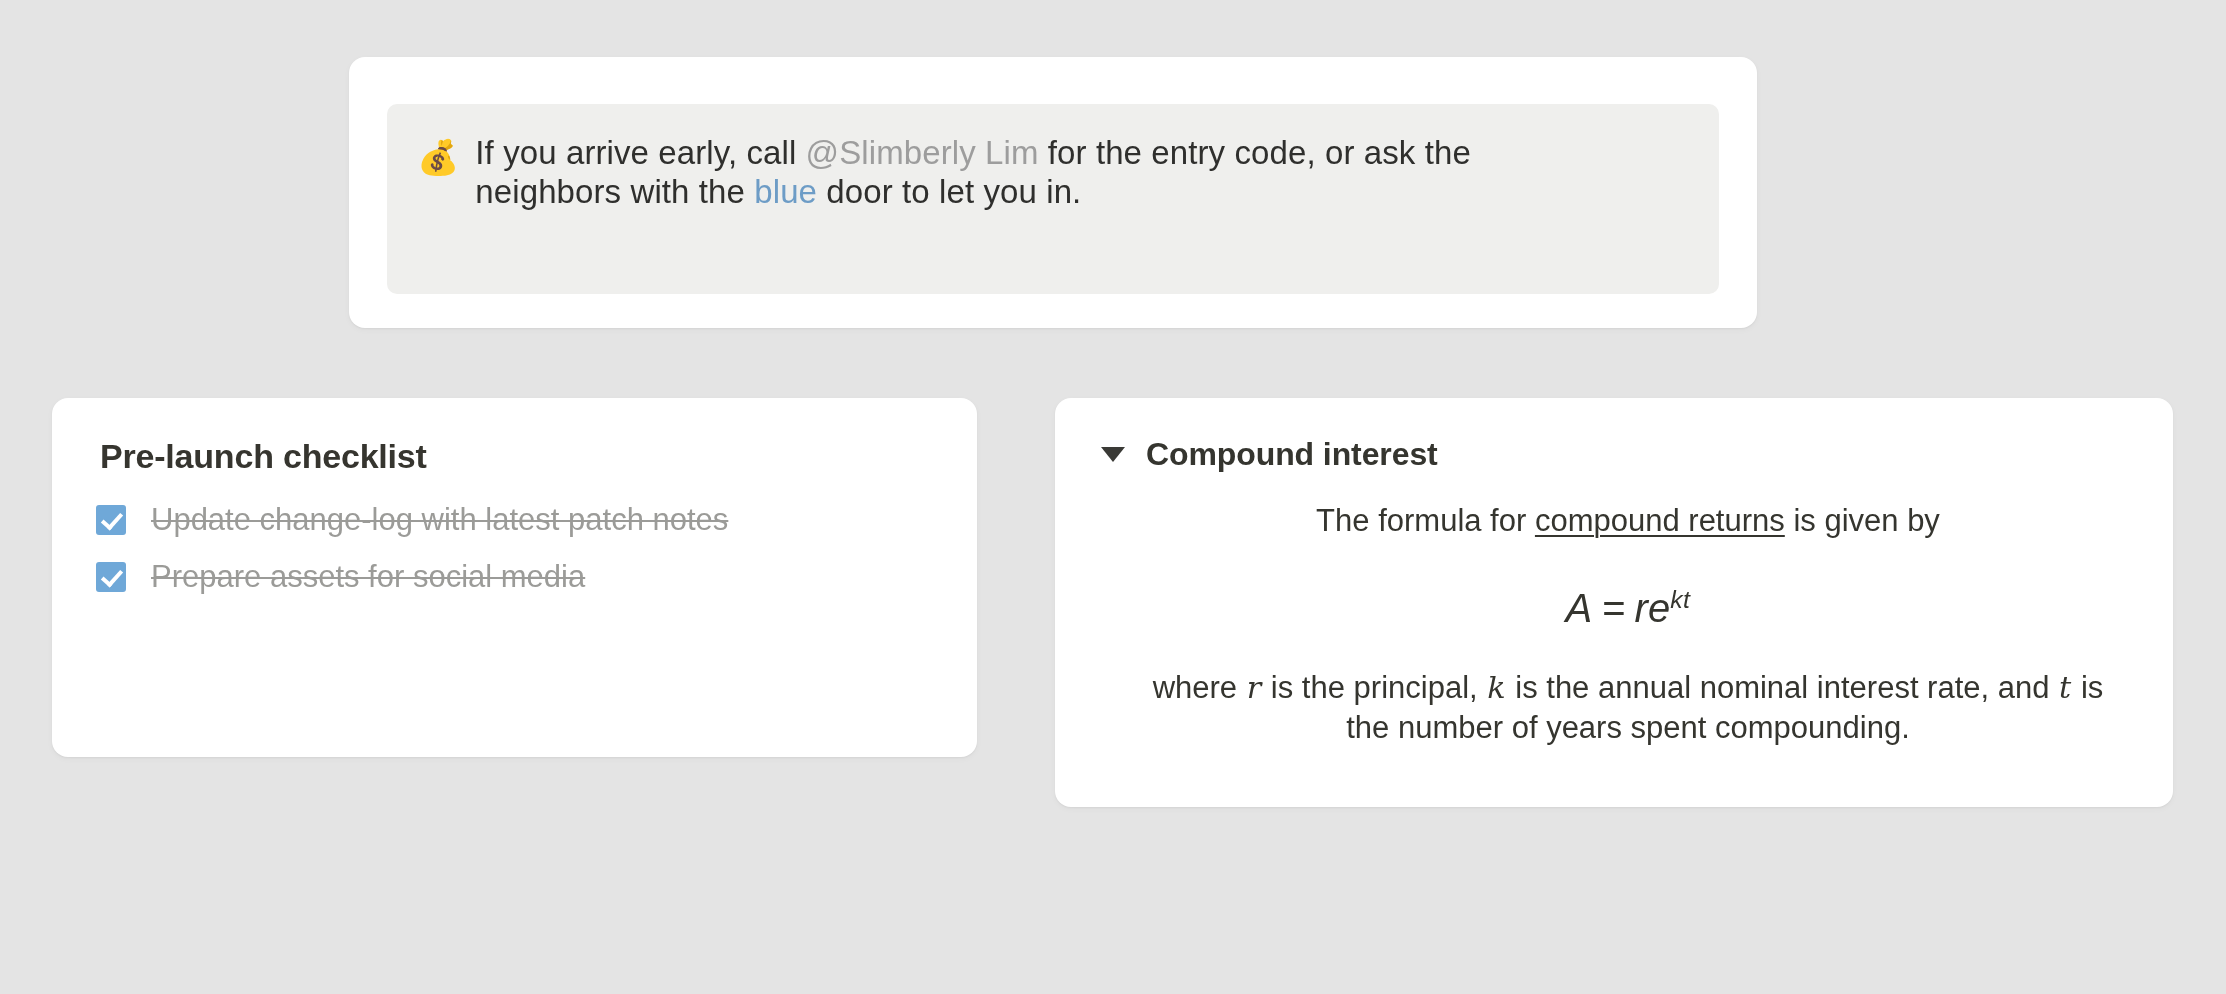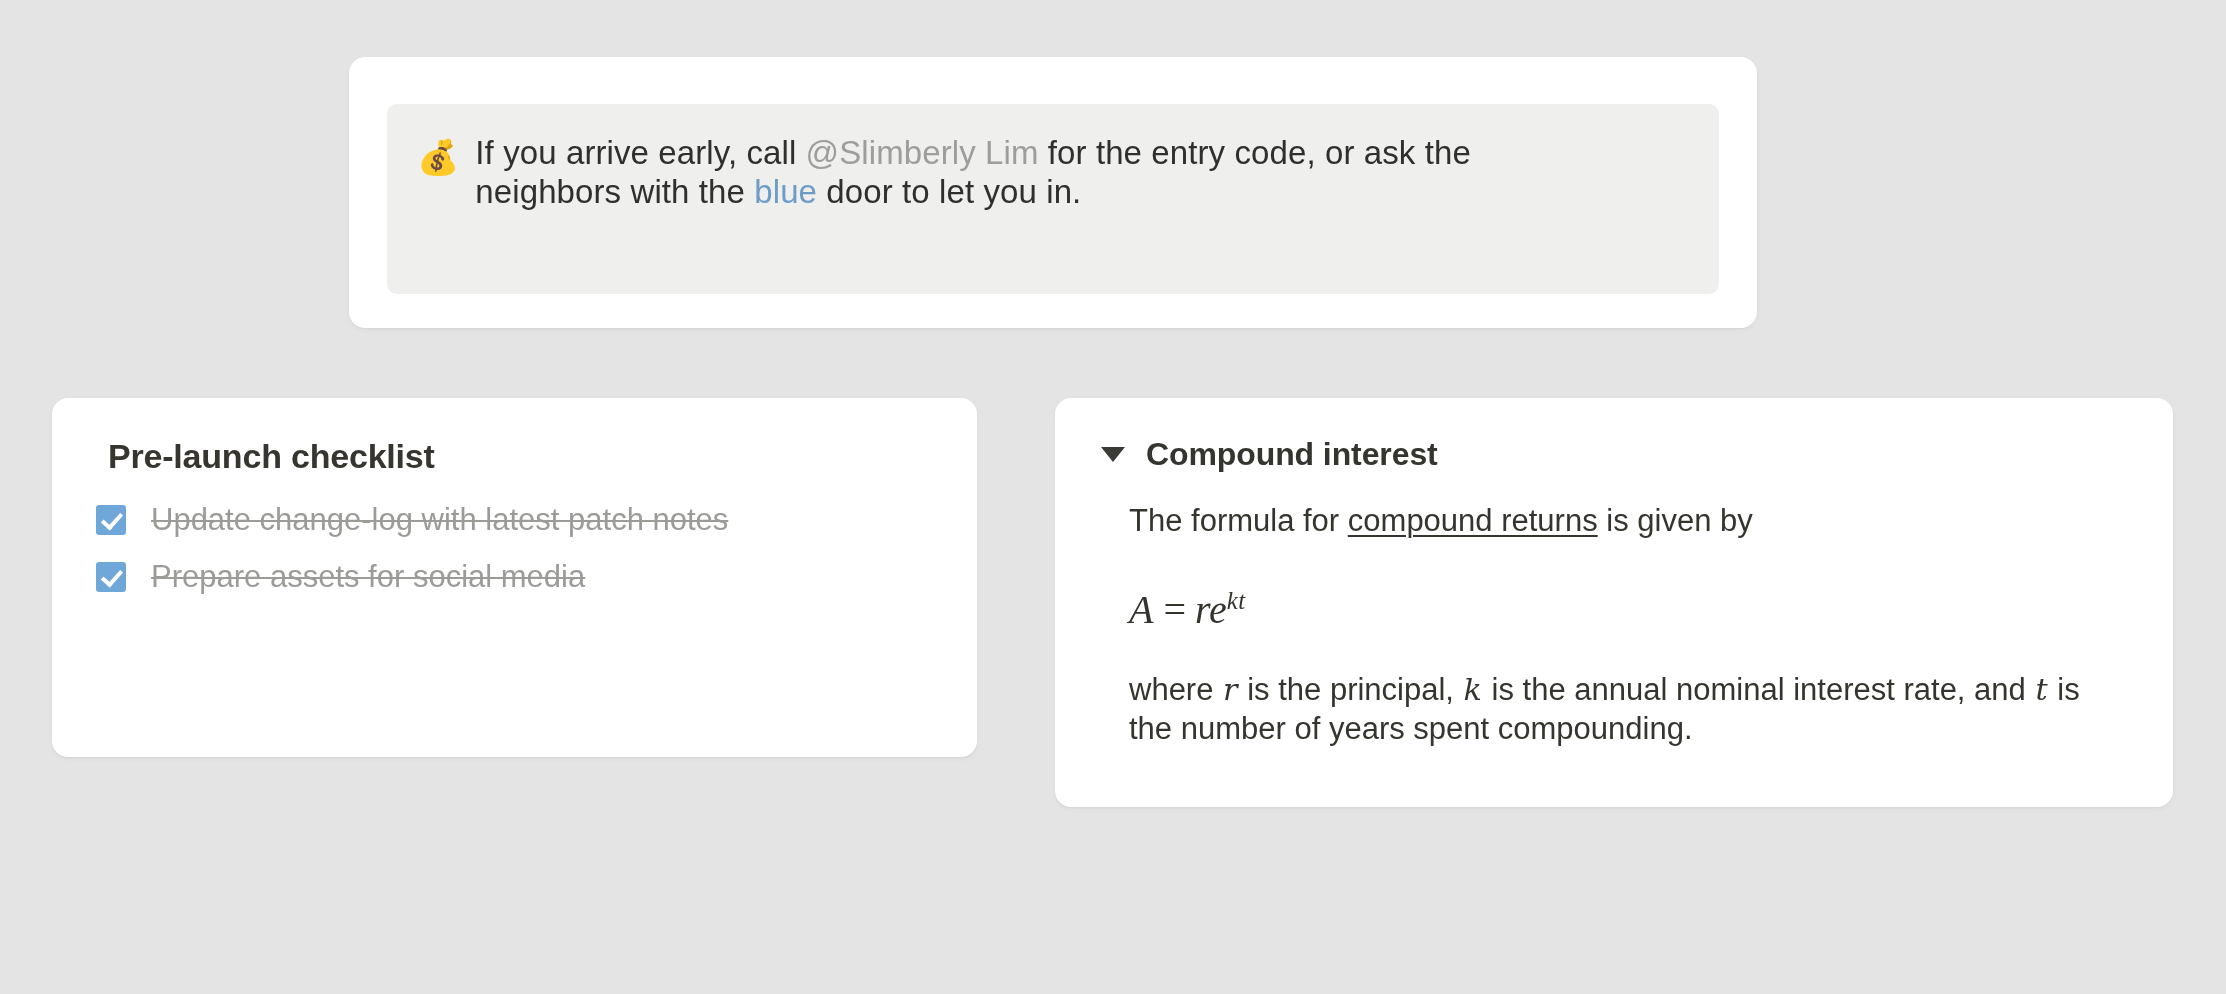--- a/index.html
+++ b/index.html
@@ -78,21 +78,21 @@
     width: 925px;
     height: 359px;
   }
   .checklist-inner {
     padding: 39px 44px 0 44px;
   }
   .checklist-title {
     font-size: 34px;
     font-weight: bold;
     color: #36352f;
-    margin: 0 0 26px 12px;
+    margin: 0 0 26px 4px;
     letter-spacing: -0.2px;
   }
   .check-row {
     display: flex;
     align-items: center;
     margin-bottom: 21px;
     min-height: 36px;
   }
   .check-row:last-child { margin-bottom: 0; }
 
@@ -168,29 +168,31 @@
     letter-spacing: -0.1px;
   }
   .details-body {
     padding-left: 32px;
   }
   .body-text {
     font-size: 31px;
     line-height: 1.26;
     color: #35352f;
     margin: 0;
+    text-align: center;
   }
   .u-link {
     text-decoration: underline;
     text-decoration-thickness: 2px;
     text-underline-offset: 4px;
   }
   .math-block {
+    text-align: center;
     margin: 46px 0 23px 0;
-    font-family: Liberation Serif, serif;
+    font-family: Liberation Sans, sans-serif;
     font-style: italic;
     font-size: 40px;
     color: #35352f;
   }
   .math-block .eq {
     font-style: normal;
     margin: 0 10px;
     letter-spacing: -1px;
   }
   .math-block sup {

